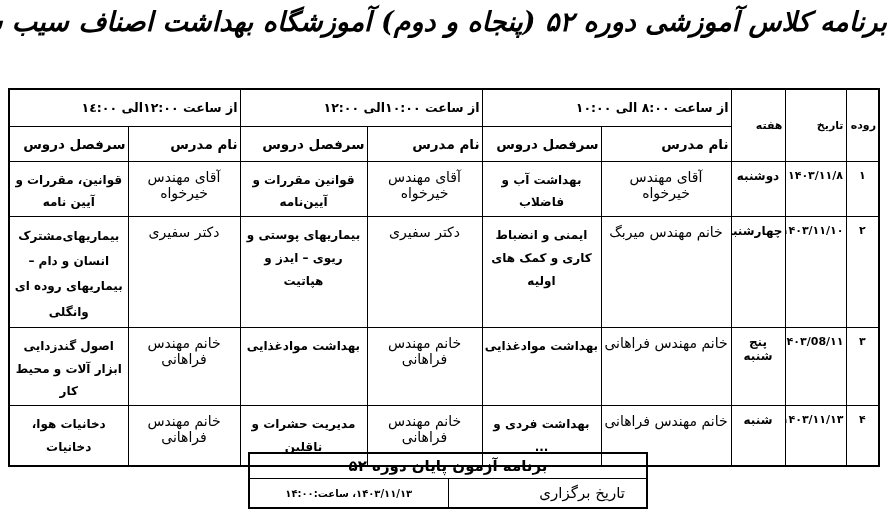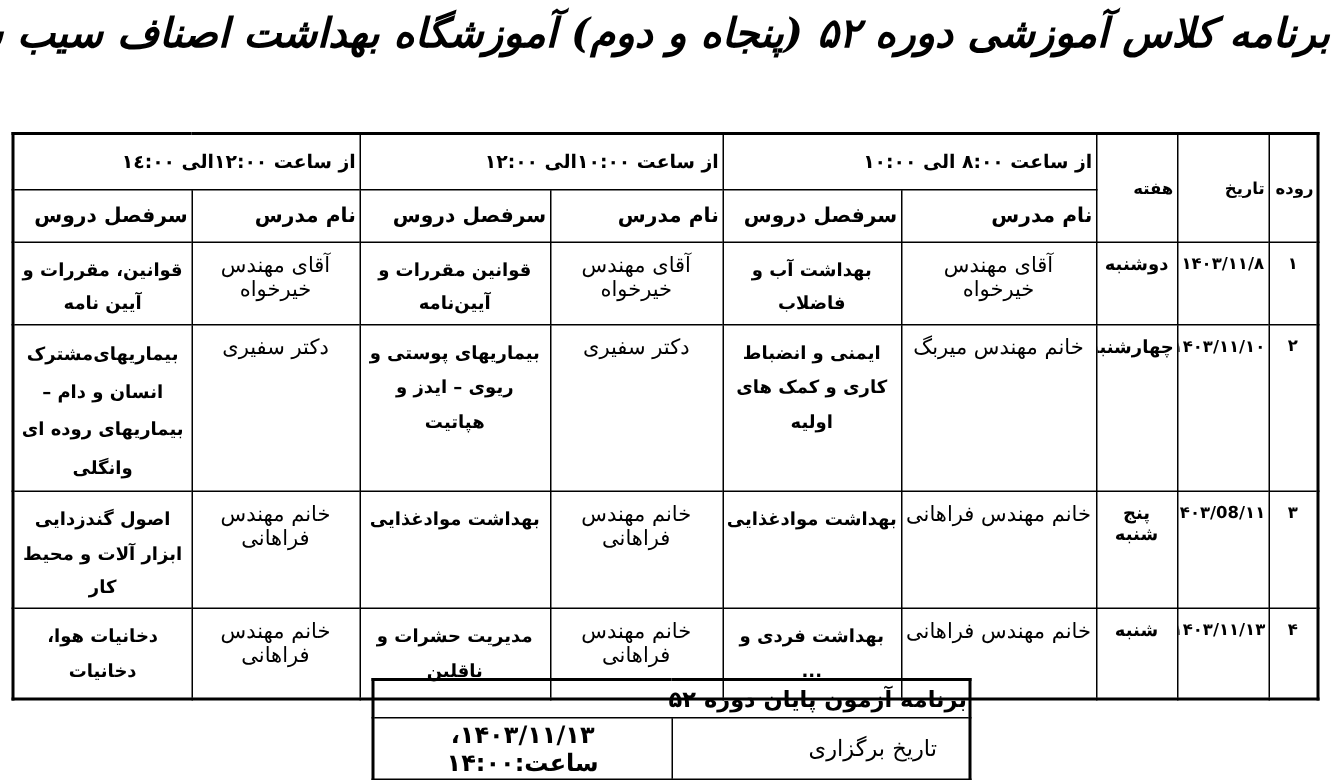--- a/index.html
+++ b/index.html
@@ -29,23 +29,23 @@
   td.no{font-size:11px;font-weight:bold;}
   td.date{font-size:11px;font-weight:bold;white-space:nowrap;}
   td.week{font-size:12px;font-weight:bold;}
   td.teacher{font-size:14px;font-weight:normal;}
   td.topic{font-size:12px;font-weight:bold;line-height:1.9;}
   td.topic.small{font-size:12px;line-height:2.1;}
   table.exam{
     position:absolute;top:452px;left:248px;width:400px;border:2px solid #000;
   }
   .exam th,.exam td{border:1px solid #000;vertical-align:middle;}
-  .exam th{font-size:15px;font-weight:bold;text-align:right;height:22px;}
+  .exam th{font-size:15px;font-weight:bold;text-align:center;height:22px;}
   .exam td.lbl{font-size:15px;font-weight:normal;text-align:right;padding-right:21px;width:148px;height:26px;}
-  .exam td.val{font-size:16px;font-weight:bold;text-align:center;}
+  .exam td.val{font-size:10px;font-weight:bold;text-align:center;}
 </style>
 </head>
 <body>
 
 <div class="doc">
 
   <div class="title">برنامه کلاس آموزشی دوره ۵۲ (پنجاه و دوم) آموزشگاه بهداشت اصناف سیب سلامت</div>
 
   <table class="schedule">
     <colgroup>

